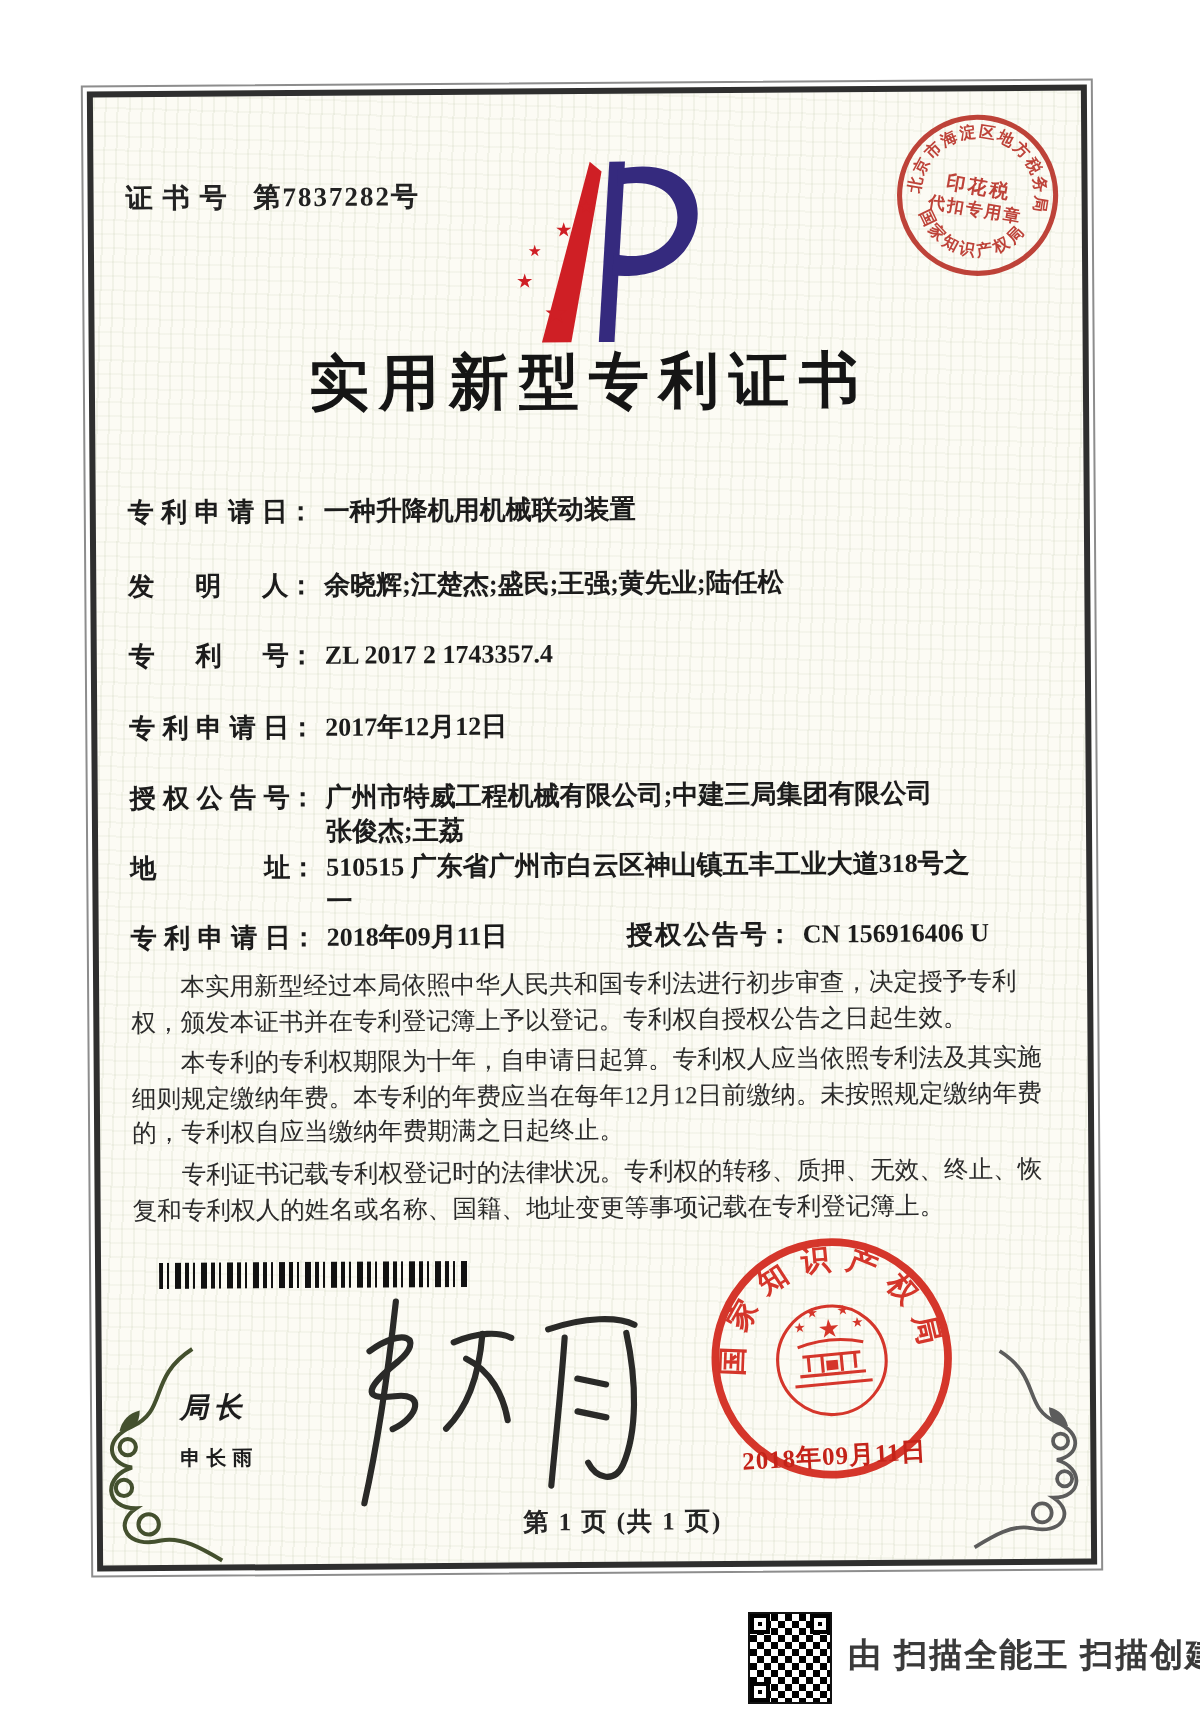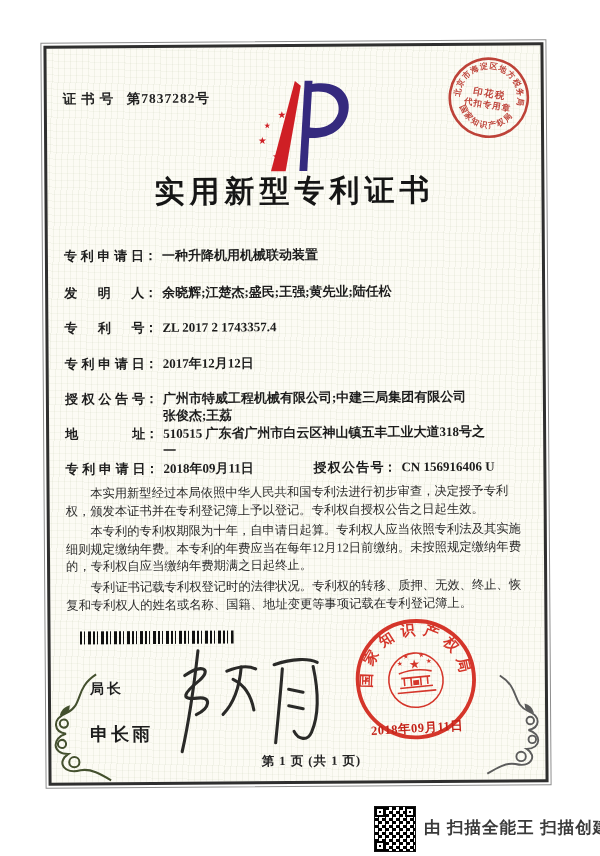--- a/index.html
+++ b/index.html
@@ -52,22 +52,22 @@
   .grant-right .flabel{width:70px;}
   .row-grant{display:block;}
   .grant-left{display:flex;}
   
   .paras{position:absolute;left:16px;top:437px;width:466px;
     font-size:12.3px;line-height:17.6px;color:#2b2b2b;}
   .paras p{margin:0 0 3px 0;text-indent:2em;}
   
   .barcode{position:absolute;left:29px;top:583px;width:154px;height:13px;
     background:repeating-linear-gradient(90deg,#111 0 2px,transparent 2px 4px,#111 4px 5px,transparent 5px 8px,#111 8px 11px,transparent 11px 13px);}
-  .issuer-title{position:absolute;left:39px;top:632px;font-size:14px;font-weight:700;letter-spacing:3px;}
-  .issuer-name{position:absolute;left:39px;top:674px;font-size:18px;font-weight:700;letter-spacing:3px;}
+  .issuer-title{position:absolute;left:39px;top:647px;font-size:14px;font-weight:700;letter-spacing:3px;font-style:italic;}
+  .issuer-name{position:absolute;left:39px;top:674px;font-size:10px;font-weight:700;letter-spacing:3px;}
   .signature{position:absolute;left:100px;top:596px;width:185px;height:115px;}
   .bigseal{position:absolute;left:302px;top:570px;width:126px;height:126px;
     transform:rotate(-5deg);opacity:.92;}
   .sealdate{position:absolute;left:296px;top:674px;width:140px;text-align:center;
     font-size:12.5px;font-weight:700;color:#c42319;letter-spacing:.5px;transform:rotate(-3deg);}
   .pagefooter{position:absolute;left:160px;top:706px;width:200px;text-align:center;
     font-size:12.5px;font-weight:700;color:#242424;letter-spacing:1px;}
   .flourish-bl{position:absolute;left:-8px;top:622px;width:72px;height:112px;}
   .flourish-br{position:absolute;left:432px;top:622px;width:66px;height:112px;}
   

